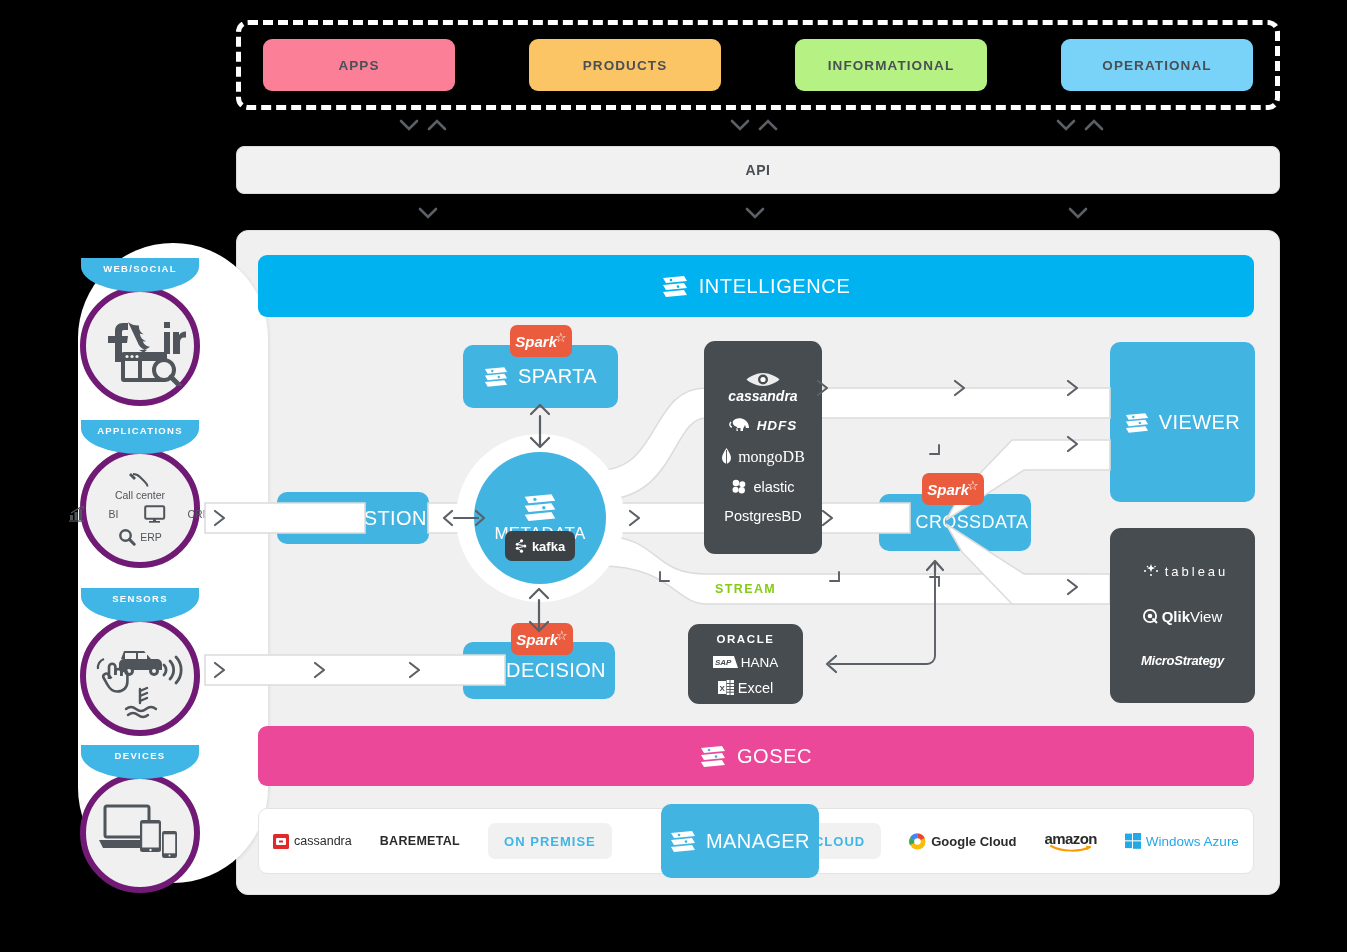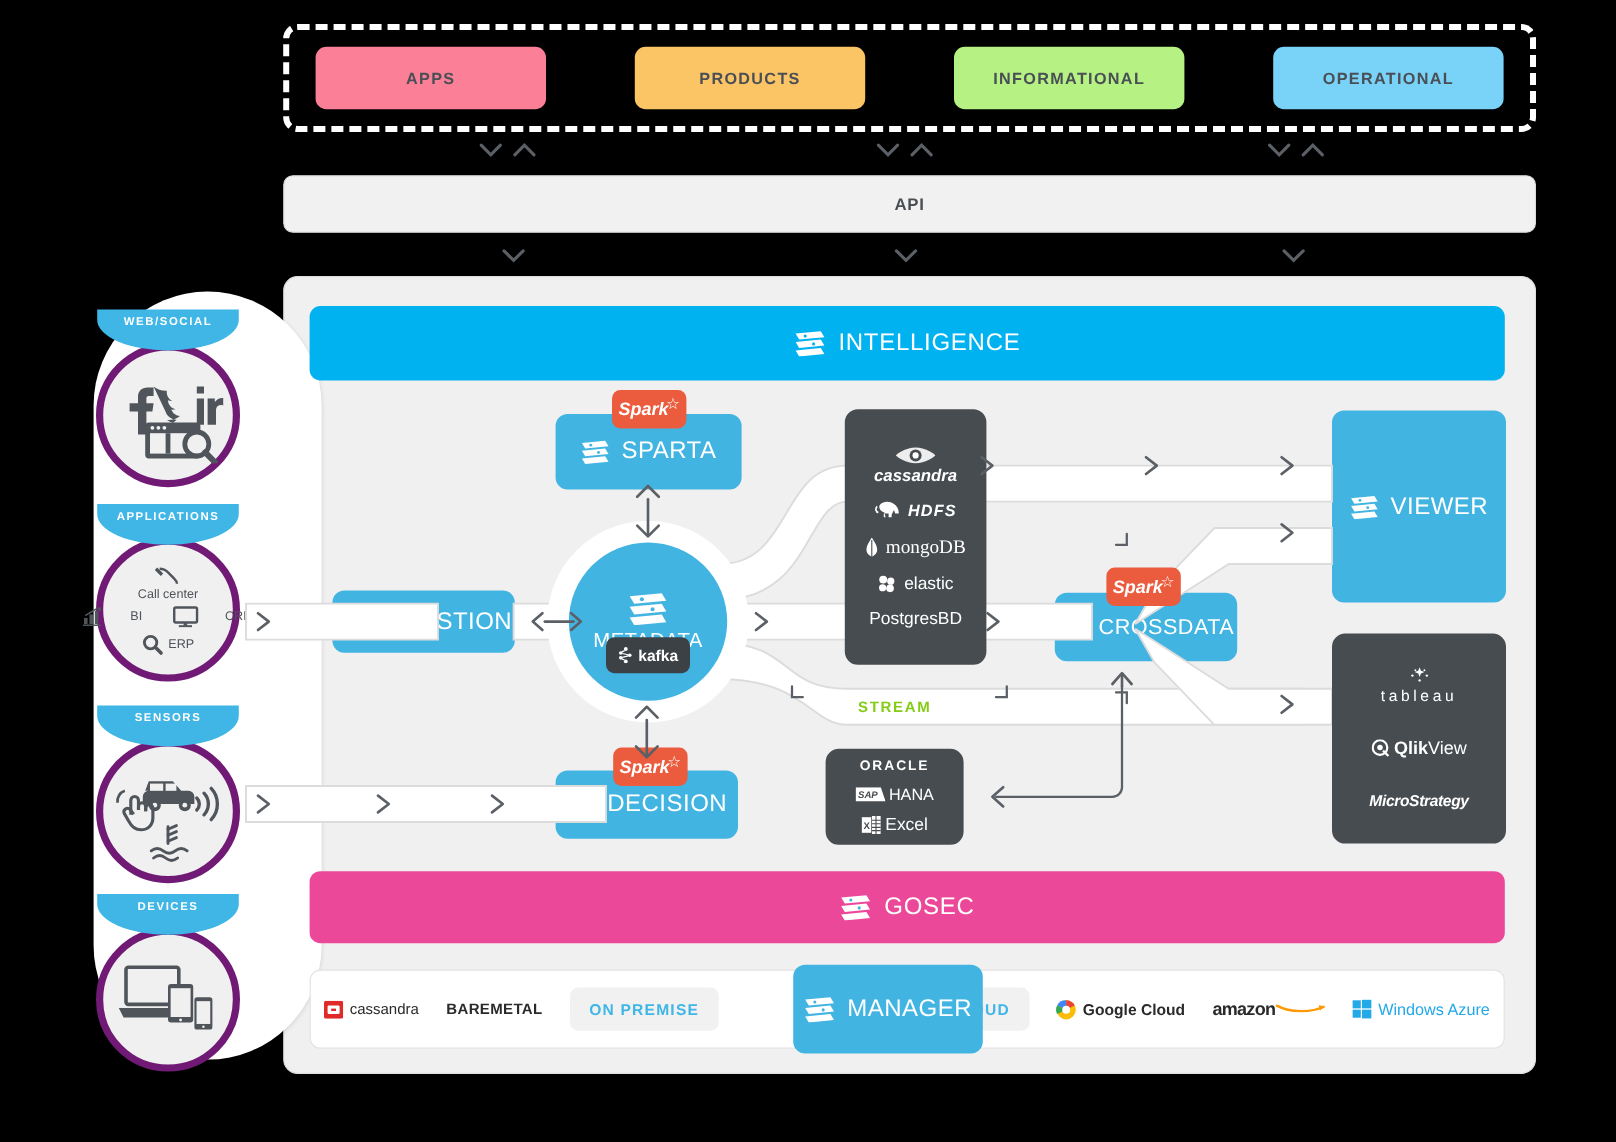--- a/index.html
+++ b/index.html
@@ -492,21 +492,21 @@
         <rect x="8.6" y="0" width="7.4" height="15" fill="#fff"></rect>
         <g stroke="#474c50" stroke-width=".9">
           <path d="M8.6 3.5 h7.4 M8.6 6.5 h7.4 M8.6 9.5 h7.4 M8.6 12.2 h7.4 M12 0 v15"></path>
         </g>
       </svg>
       <span style="font-size:14.5px">Excel</span>
     </div>
   </div>
 
   <div class="darkbox" id="bitools-box" style="left:1110px;top:528px;width:145px;height:175px;gap:28px">
-    <div class="row" style="flex-direction:column;gap:0">
+    <div class="row" style="flex-direction:row;gap:0">
       <svg width="28" height="16" viewBox="0 0 28 16" class="ic">
         <g fill="#fff">
             <path d="M14 0 l1.1 3 3 1.1 -3 1.1 -1.1 3 -1.1-3 -3-1.1 3-1.1z"></path>
         <circle cx="8" cy="7" r="1"></circle>
             <circle cx="20" cy="7" r="1"></circle>
             <circle cx="10.5" cy="2.5" r=".8"></circle>
         <circle cx="18" cy="2.5" r=".8"></circle>
             <circle cx="14" cy="11" r="1"></circle>
           </g>
       </svg>
@@ -562,21 +562,21 @@
     <div class="infra-item">
       <svg width="17" height="17" viewBox="0 0 17 17" class="ic">
         <circle cx="8.5" cy="8.5" r="8" fill="#fbbc05"></circle>
         <path d="M8.5 .5 A8 8 0 0 1 15.6 5 L8.5 8.5z" fill="#ea4335"></path>
         <path d="M.9 5 A8 8 0 0 1 8.5 .5 L8.5 8.5z" fill="#4285f4"></path>
         <path d="M.9 12 A8 8 0 0 1 .9 5 L8.5 8.5z" fill="#34a853"></path>
         <circle cx="8.5" cy="8.5" r="3.3" fill="#fff"></circle>
       </svg>
       <span style="font-weight:600;font-size:13px">Google Cloud</span>
     </div>
-    <div class="infra-item" style="flex-direction:row;gap:0">
+    <div class="infra-item" style="flex-direction:column;gap:0">
       <span style="font-weight:800;font-size:15px;letter-spacing:-.6px">amazon</span>
       <svg width="42" height="7" viewBox="0 0 42 7" class="ic" style="margin-top:-2px">
         <path d="M1 1 C12 7 30 7 40 2" fill="none" stroke="#ff9900" stroke-width="2" stroke-linecap="round"></path>
         <path d="M36 .5 L41 2 L37 5z" fill="#ff9900"></path>
       </svg>
     </div>
     <div class="infra-item">
       <svg width="16" height="16" viewBox="0 0 16 16" class="ic">
         <g fill="#23a8e8">
             <rect x="0" y="0.6" width="7" height="6.7"></rect>

